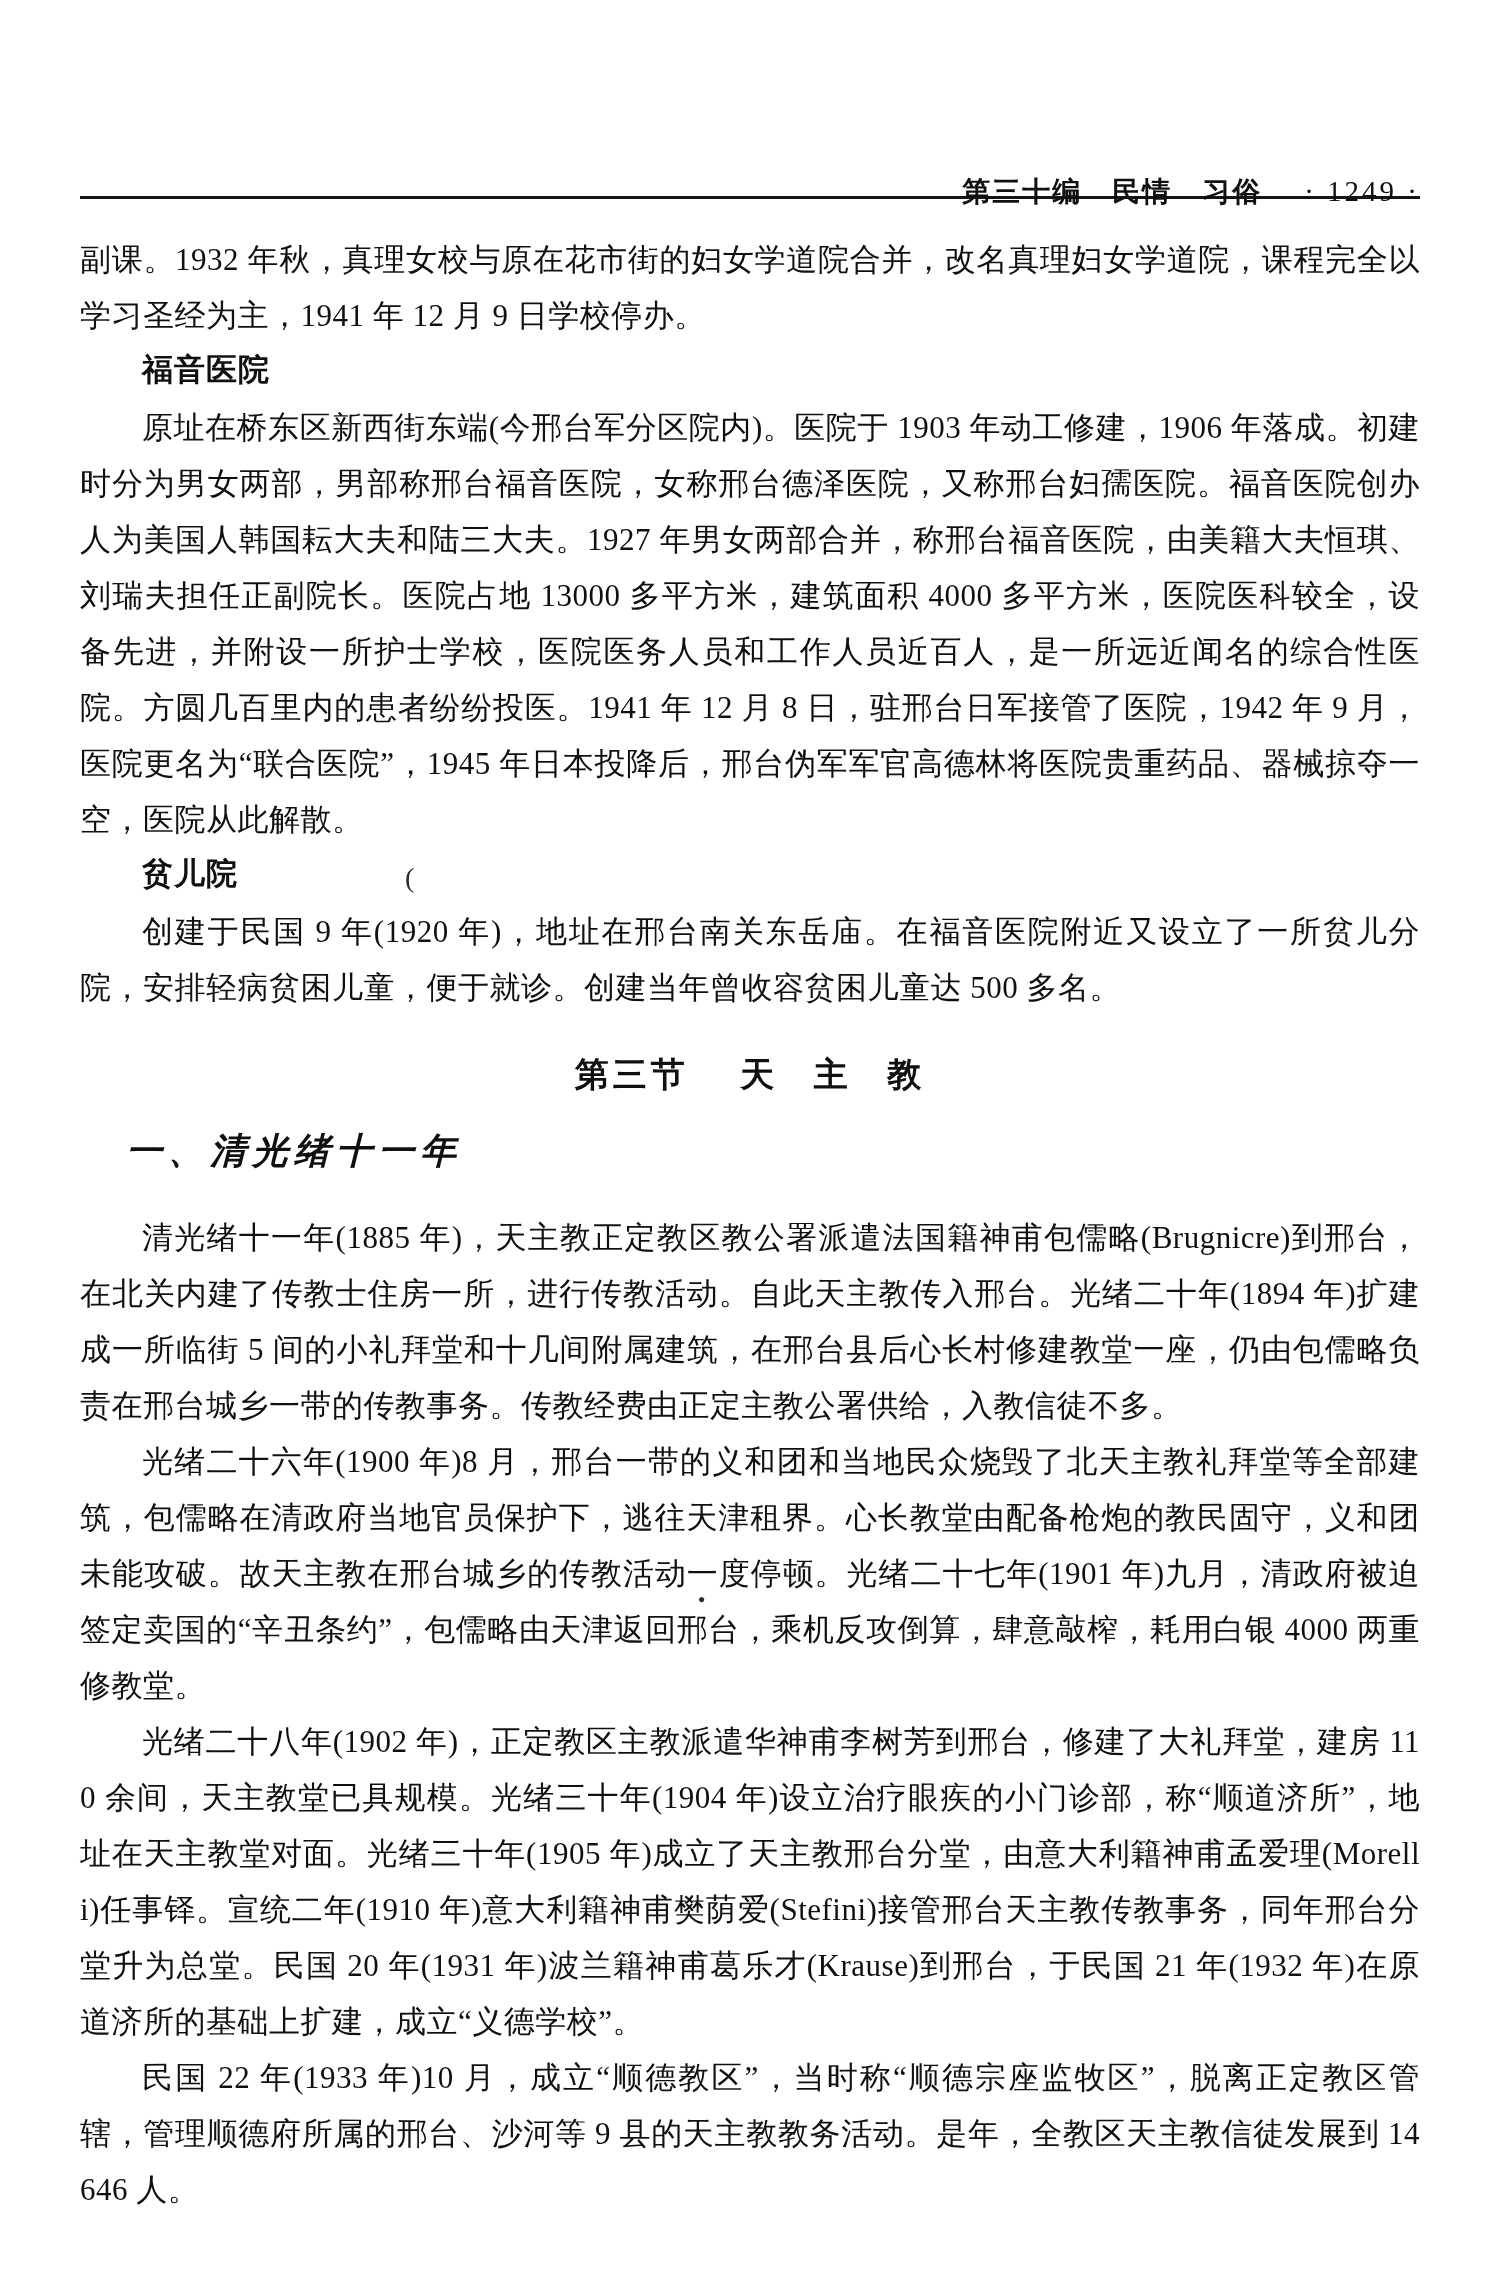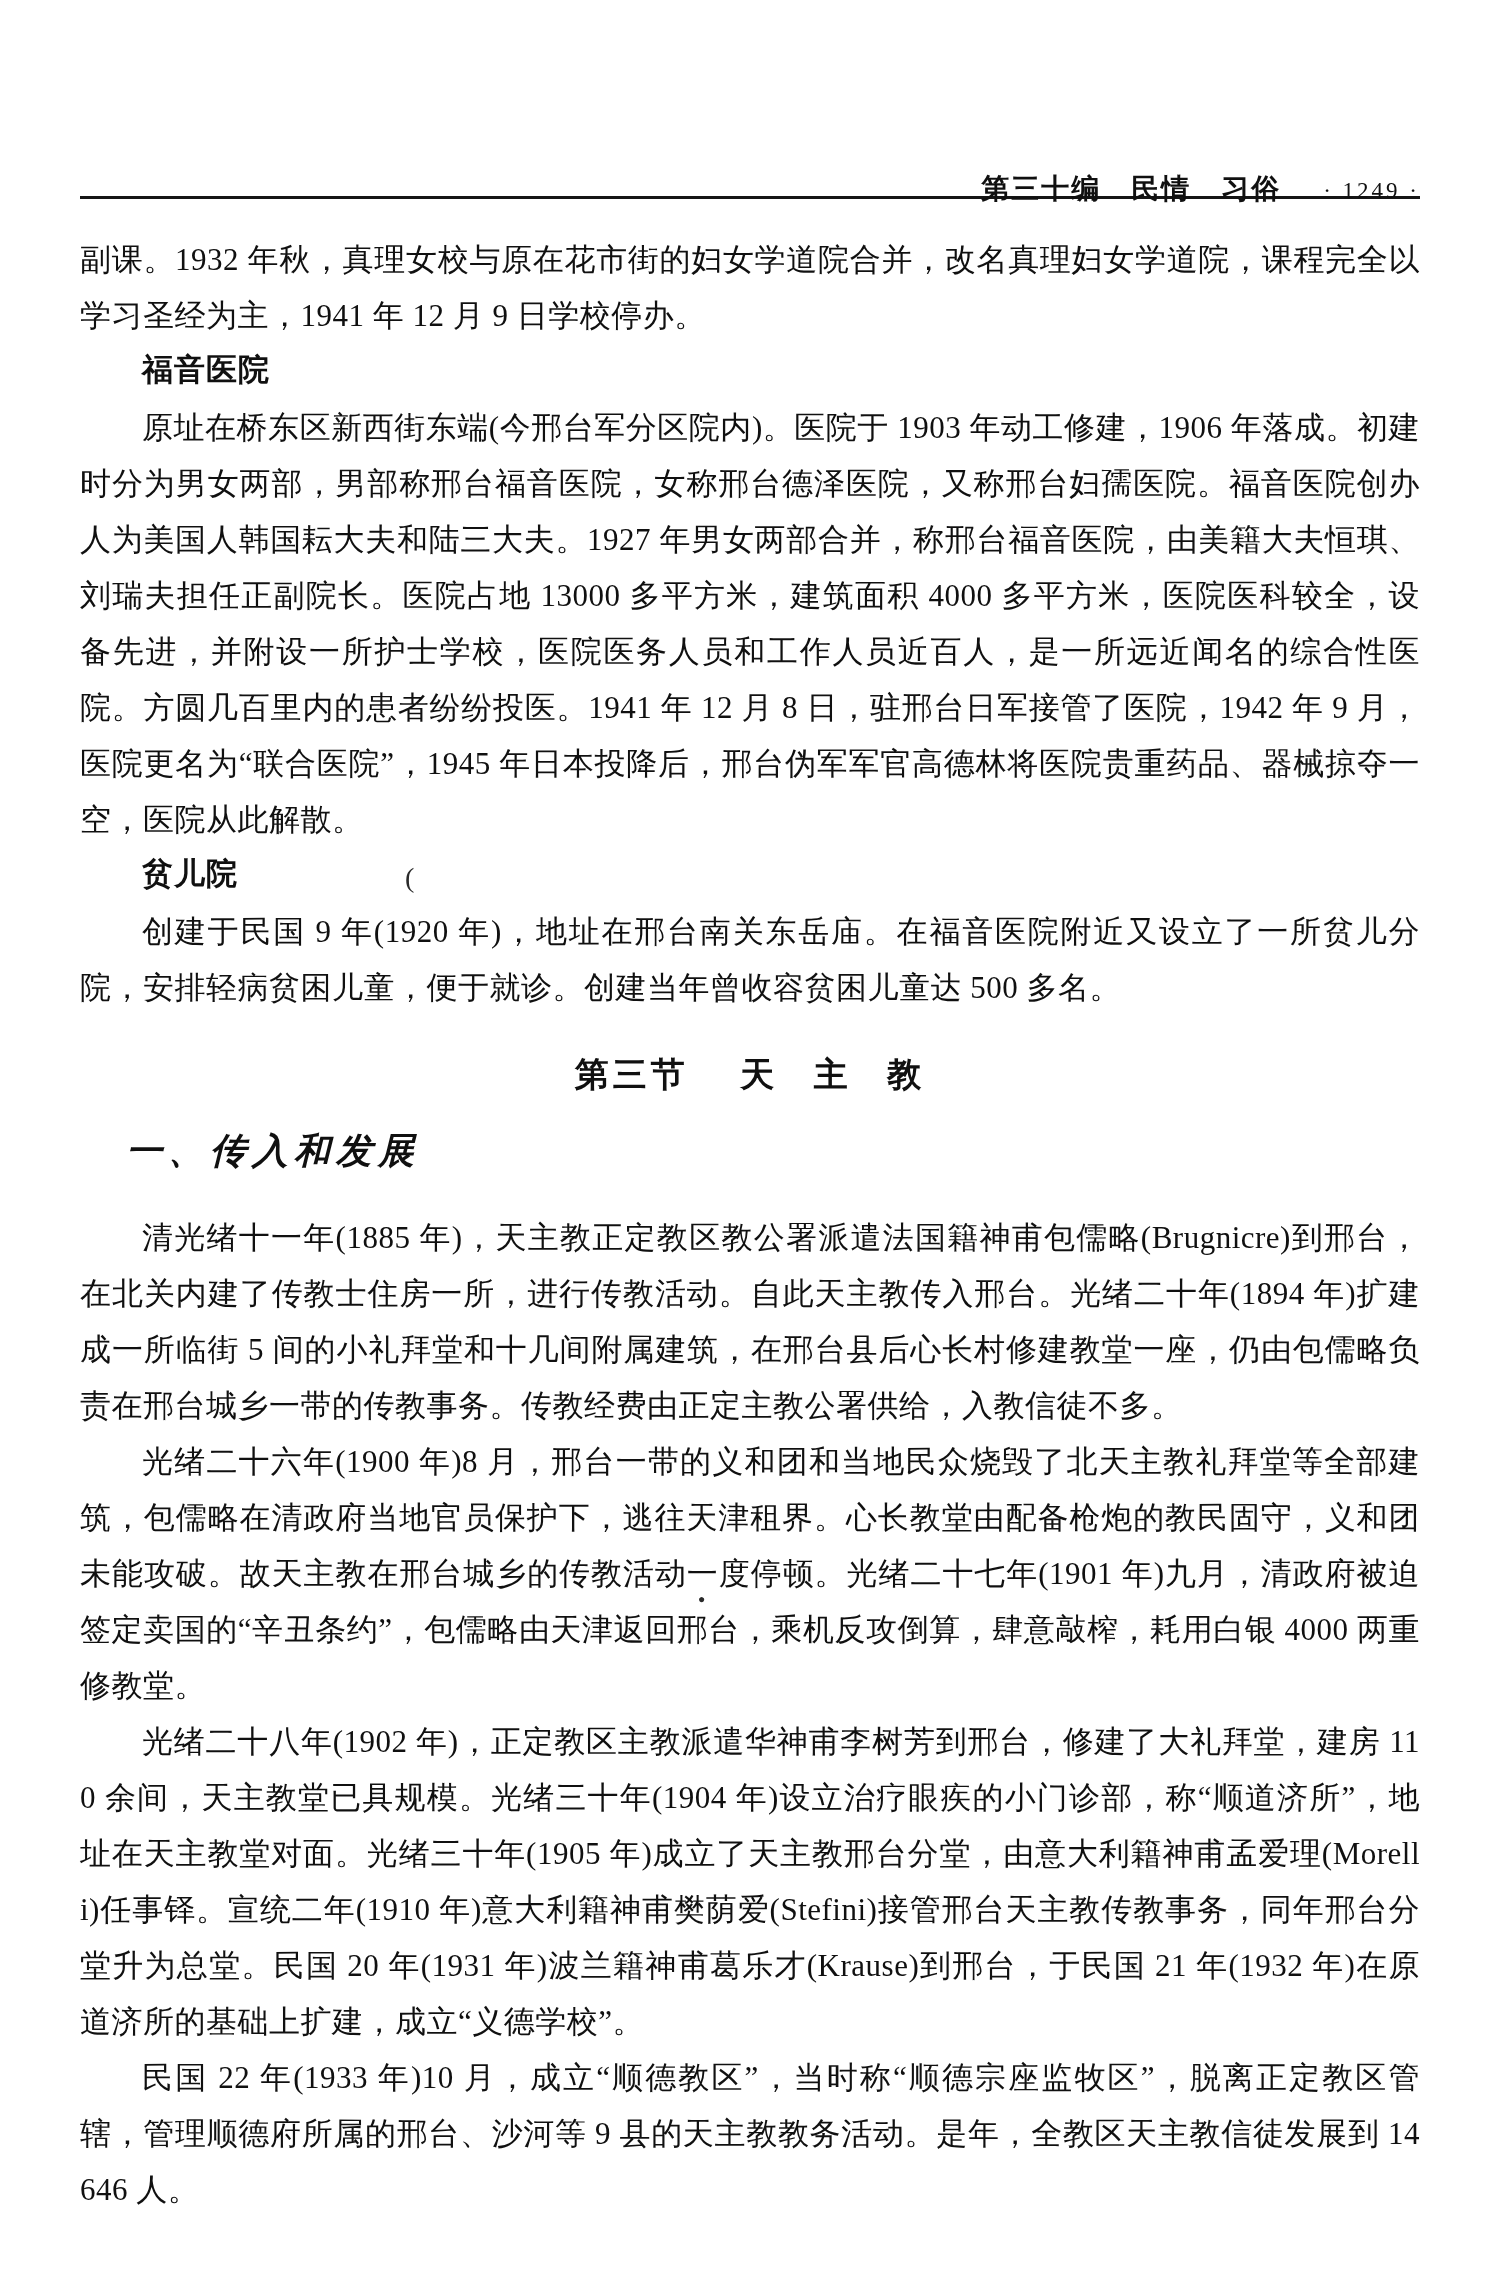--- a/index.html
+++ b/index.html
@@ -18,21 +18,21 @@
   .header-line{
     display:flex;justify-content:flex-end;align-items:baseline;
     height:34px;line-height:34px;
   }
   .header-title{
     font-family:"Liberation Sans","DejaVu Sans",sans-serif;
     font-weight:bold;font-size:28px;letter-spacing:2px;
     white-space:pre;
   }
   .header-page{
-    font-size:23px;margin-left:42px;letter-spacing:3px;margin-top:26px;
+    font-size:29px;margin-left:42px;letter-spacing:3px;margin-top:26px;
   }
   .rule{
     margin-top:14px;border:0;border-top:3px solid #151515;height:0;
   }
   
   .text-block{
     margin-top:33px;
     font-size:31px;line-height:56px;
     text-align:justify;text-justify:inter-ideograph;
     word-break:break-all;
@@ -88,21 +88,21 @@
     <p>原址在桥东区新西街东端(今邢台军分区院内)。医院于 1903 年动工修建，1906 年落成。初建时分为男女两部，男部称邢台福音医院，女称邢台德泽医院，又称邢台妇孺医院。福音医院创办人为美国人韩国耘大夫和陆三大夫。1927 年男女两部合并，称邢台福音医院，由美籍大夫恒琪、刘瑞夫担任正副院长。医院占地 13000 多平方米，建筑面积 4000 多平方米，医院医科较全，设备先进，并附设一所护士学校，医院医务人员和工作人员近百人，是一所远近闻名的综合性医院。方圆几百里内的患者纷纷投医。1941 年 12 月 8 日，驻邢台日军接管了医院，1942 年 9 月，医院更名为“联合医院”，1945 年日本投降后，邢台伪军军官高德林将医院贵重药品、器械掠夺一空，医院从此解散。</p>
     <h3 class="run-heading">贫儿院</h3>
     <p>创建于民国 9 年(1920 年)，地址在邢台南关东岳庙。在福音医院附近又设立了一所贫儿分院，安排轻病贫困儿童，便于就诊。创建当年曾收容贫困儿童达 500 多名。</p>
   </div>
 
   <h2 class="section-title">
     <span class="sec-num">第三节</span>
     <span class="sec-name">天 主 教</span>
   </h2>
 
-  <h4 class="subsection-title">一、传入和发展</h4>
+  <h4 class="subsection-title">一、清光绪十一年</h4>
 
   <div class="text-block lower">
     <p>清光绪十一年(1885 年)，天主教正定教区教公署派遣法国籍神甫包儒略(Brugnicre)到邢台，在北关内建了传教士住房一所，进行传教活动。自此天主教传入邢台。光绪二十年(1894 年)扩建成一所临街 5 间的小礼拜堂和十几间附属建筑，在邢台县后心长村修建教堂一座，仍由包儒略负责在邢台城乡一带的传教事务。传教经费由正定主教公署供给，入教信徒不多。</p>
     <p>光绪二十六年(1900 年)8 月，邢台一带的义和团和当地民众烧毁了北天主教礼拜堂等全部建筑，包儒略在清政府当地官员保护下，逃往天津租界。心长教堂由配备枪炮的教民固守，义和团未能攻破。故天主教在邢台城乡的传教活动一度停顿。光绪二十七年(1901 年)九月，清政府被迫签定卖国的“辛丑条约”，包儒略由天津返回邢台，乘机反攻倒算，肆意敲榨，耗用白银 4000 两重修教堂。</p>
     <p>光绪二十八年(1902 年)，正定教区主教派遣华神甫李树芳到邢台，修建了大礼拜堂，建房 110 余间，天主教堂已具规模。光绪三十年(1904 年)设立治疗眼疾的小门诊部，称“顺道济所”，地址在天主教堂对面。光绪三十年(1905 年)成立了天主教邢台分堂，由意大利籍神甫孟爱理(Morelli)任事铎。宣统二年(1910 年)意大利籍神甫樊荫爱(Stefini)接管邢台天主教传教事务，同年邢台分堂升为总堂。民国 20 年(1931 年)波兰籍神甫葛乐才(Krause)到邢台，于民国 21 年(1932 年)在原道济所的基础上扩建，成立“义德学校”。</p>
     <p>民国 22 年(1933 年)10 月，成立“顺德教区”，当时称“顺德宗座监牧区”，脱离正定教区管辖，管理顺德府所属的邢台、沙河等 9 县的天主教教务活动。是年，全教区天主教信徒发展到 14646 人。</p>
   </div>
 
   <span class="artifact artifact-paren">(</span>
   <span class="artifact artifact-dot">●</span>

